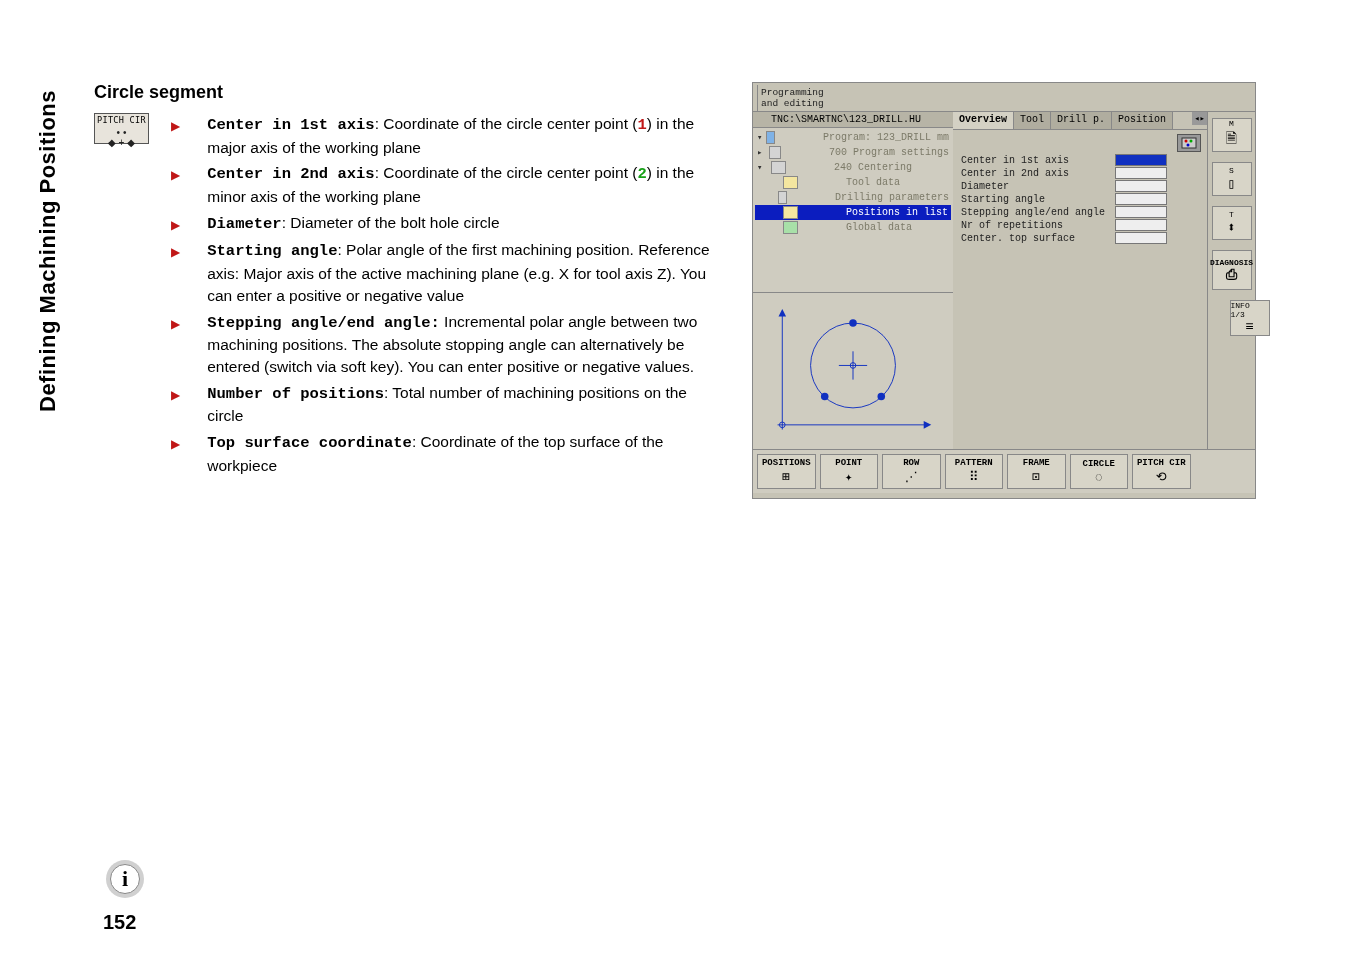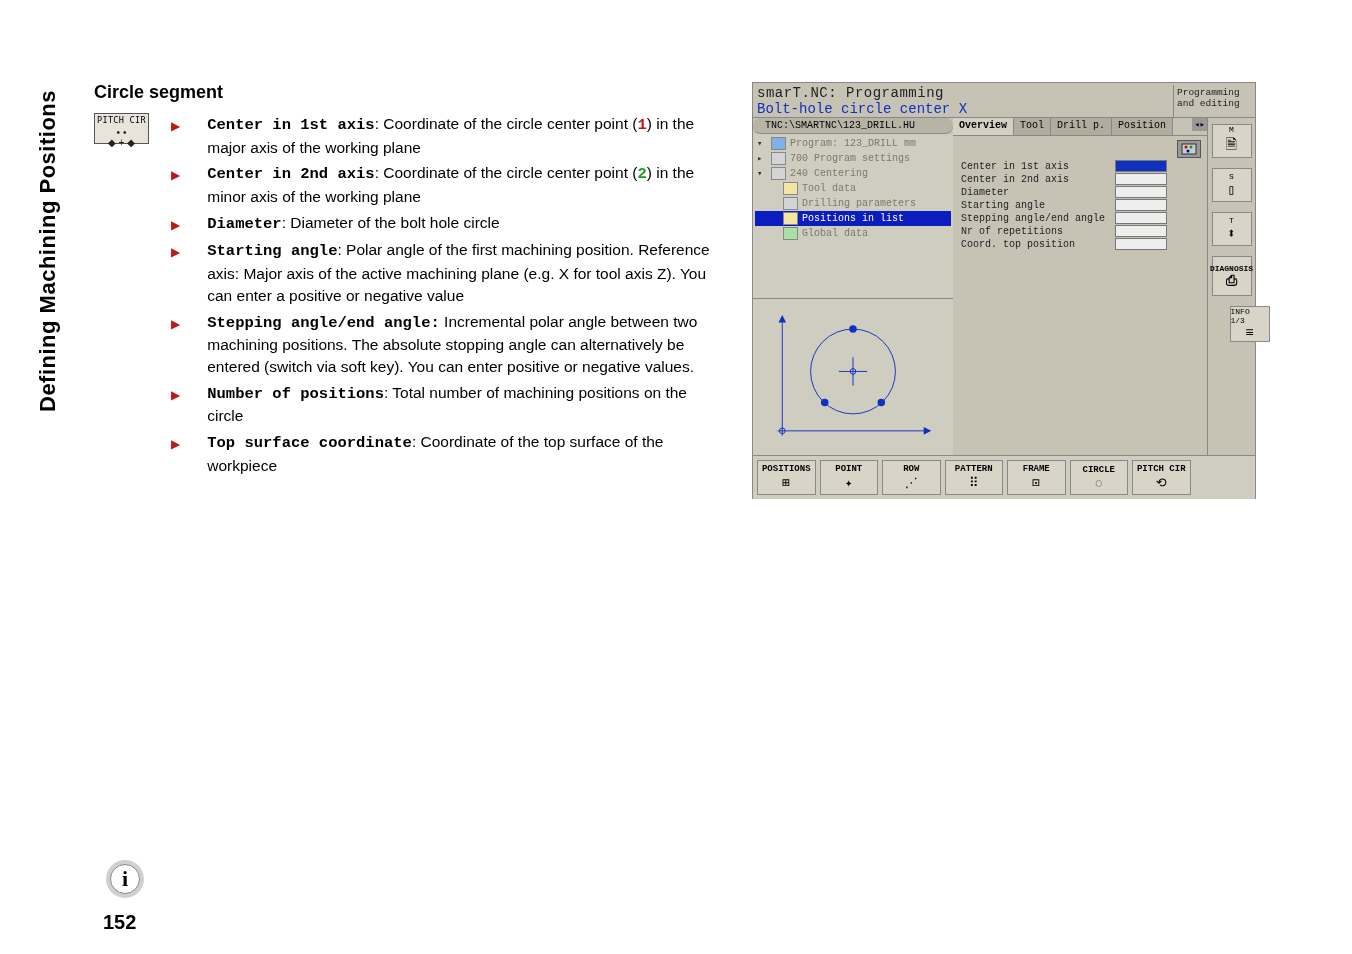--- a/index.html
+++ b/index.html
@@ -143,24 +143,23 @@
       height: 338px;
       border-top: 1px solid #888;
     }
     .cnc-left-col {
       width: 200px;
       display: flex;
       flex-direction: column;
     }
     .cnc-path {
       background: #b7b4a6;
-      padding: 2px 12px;
+      padding: 2px 18px;
       font-size: 10px;
       border-bottom: 1px solid #888;
-      border-radius: 8px;
     }
     .cnc-tree-wrap {
       flex: none;
       height: 165px;
       background: #cfccc0;
       border-bottom: 1px solid #888;
       padding: 2px 2px;
       overflow: hidden;
     }
     .tree-row {
@@ -175,21 +174,21 @@
     .tree-exp { width: 10px; color: #333; font-size: 9px; }
     .tree-ico {
       width: 15px; height: 13px;
       background: #f4e6a0; border: 1px solid #888;
       display: inline-flex; align-items:center; justify-content:center;
       font-size: 8px;
     }
     .tree-ico.blue { background: #7fb2e6; }
     .tree-ico.gray { background: #d4d4d4; }
     .tree-ico.green { background: #a8e0a8; }
-    .tree-label { color: #7c7a68; }
+    .tree-label { color: #7c7a68; margin-left: 44px; }
     .tree-row.sel { background: #0b1dbf; }
     .tree-row.sel .tree-label { color: #fff; }
     .cnc-graphic {
       flex: 1;
       background: #cfccc0;
       position: relative;
     }
     .axes {
       position: absolute;
       left: 16px; top: 14px; right: 16px; bottom: 10px;
@@ -330,24 +329,20 @@
         <div class="bullet">
           <span class="tri">▶</span>
           <span class="bullet-body"><span class="mono-bold">Top surface coordinate</span>: Coordinate of the top surface of the workpiece</span>
         </div>
       </div>
   </div>
 </div>
 
 <div class="cnc-shot">
   <div class="cnc-header">
-    <div class="cnc-title-block">
-      <div class="cnc-title1">smarT.NC: Programming</div>
-      <div class="cnc-title2">Bolt-hole circle center X</div>
-    </div>
     <div class="cnc-mode">Programming and editing</div>
   </div>
   <div class="cnc-body">
     <div class="cnc-left-col">
       <div class="cnc-path">TNC:\SMARTNC\123_DRILL.HU</div>
       <div class="cnc-tree-wrap" id="tree">
           <div class="tree-row ">
             <span class="tree-exp">▾</span>
             <span class="tree-ico blue"></span>
             <span class="tree-label">Program: 123_DRILL mm</span>
@@ -438,21 +433,21 @@
             </div>
             <div class="form-row">
               <span class="form-lab">Stepping angle/end angle</span>
               <span class="form-box"></span>
             </div>
             <div class="form-row">
               <span class="form-lab">Nr of repetitions</span>
               <span class="form-box"></span>
             </div>
             <div class="form-row">
-              <span class="form-lab">Coord. top position</span>
+              <span class="form-lab">Center. top surface</span>
               <span class="form-box"></span>
             </div>
           </div>
       </div>
     </div>
     <div class="cnc-right-col" id="rcol">
         <div class="rbtn">
           <span>M</span>
           <span class="gl">🗎</span>
         </div>

